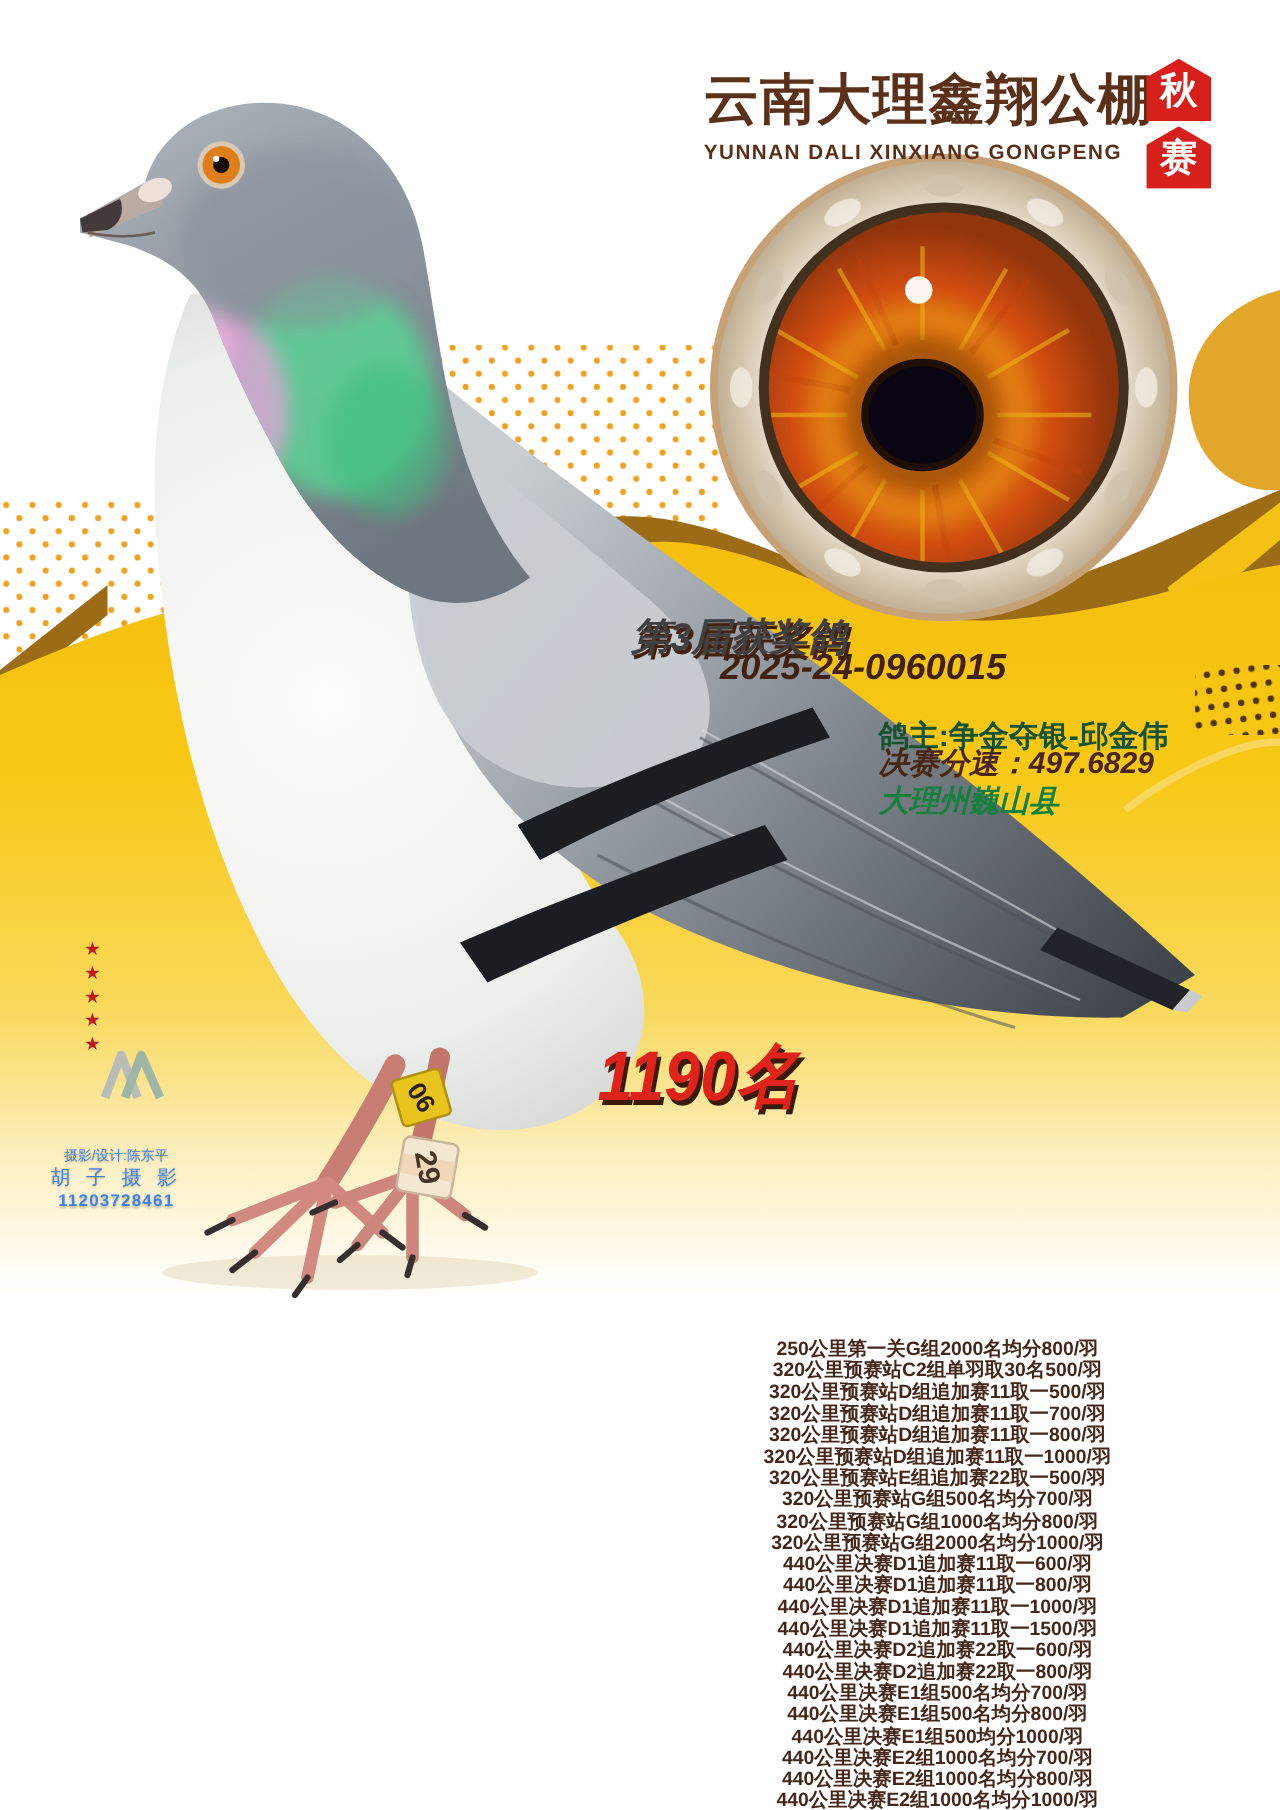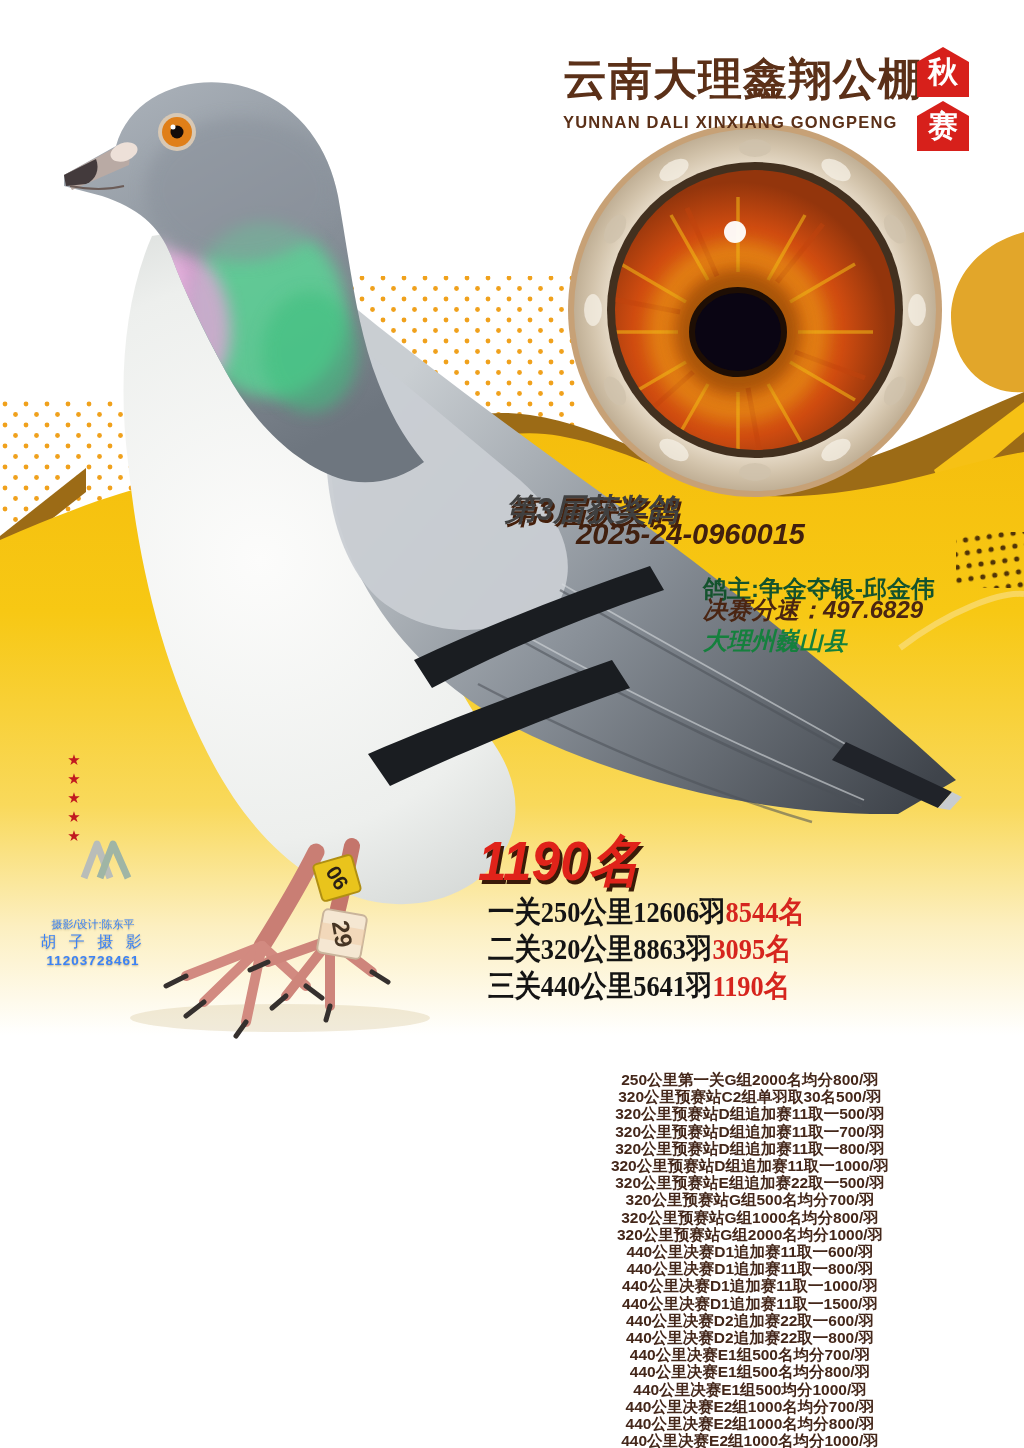--- a/index.html
+++ b/index.html
@@ -292,31 +292,20 @@
     <div class="stamp">赛</div>
   </div>
 
   <div class="edition">第3届获奖鸽</div>
   <div class="ring">2025-24-0960015</div>
   <div class="owner">鸽主:争金夺银-邱金伟</div>
   <div class="speed">决赛分速：497.6829</div>
   <div class="loc">大理州巍山县</div>
 
   <div class="bigrank">1190名</div>
-  <div class="races">
-    <div class="race-line">
-      <span>一关250公里12606羽</span><span class="r">8544名</span>
-    </div>
-    <div class="race-line">
-      <span>二关320公里8863羽</span><span class="r">3095名</span>
-    </div>
-    <div class="race-line">
-      <span>三关440公里5641羽</span><span class="r">1190名</span>
-    </div>
-  </div>
 
   <div class="prizes">
     <div>250公里第一关G组2000名均分800/羽</div>
     <div>320公里预赛站C2组单羽取30名500/羽</div>
     <div>320公里预赛站D组追加赛11取一500/羽</div>
     <div>320公里预赛站D组追加赛11取一700/羽</div>
     <div>320公里预赛站D组追加赛11取一800/羽</div>
     <div>320公里预赛站D组追加赛11取一1000/羽</div>
     <div>320公里预赛站E组追加赛22取一500/羽</div>
     <div>320公里预赛站G组500名均分700/羽</div>

